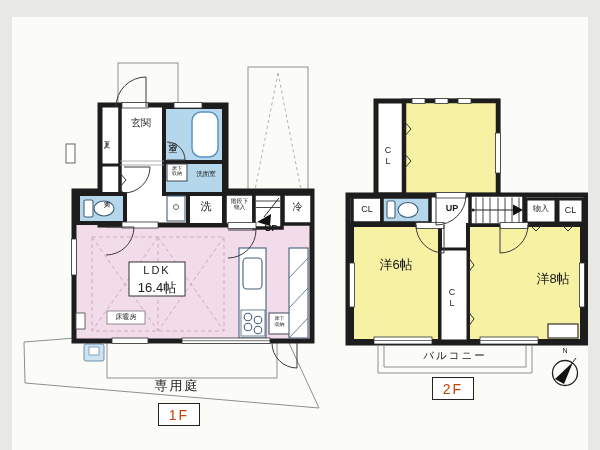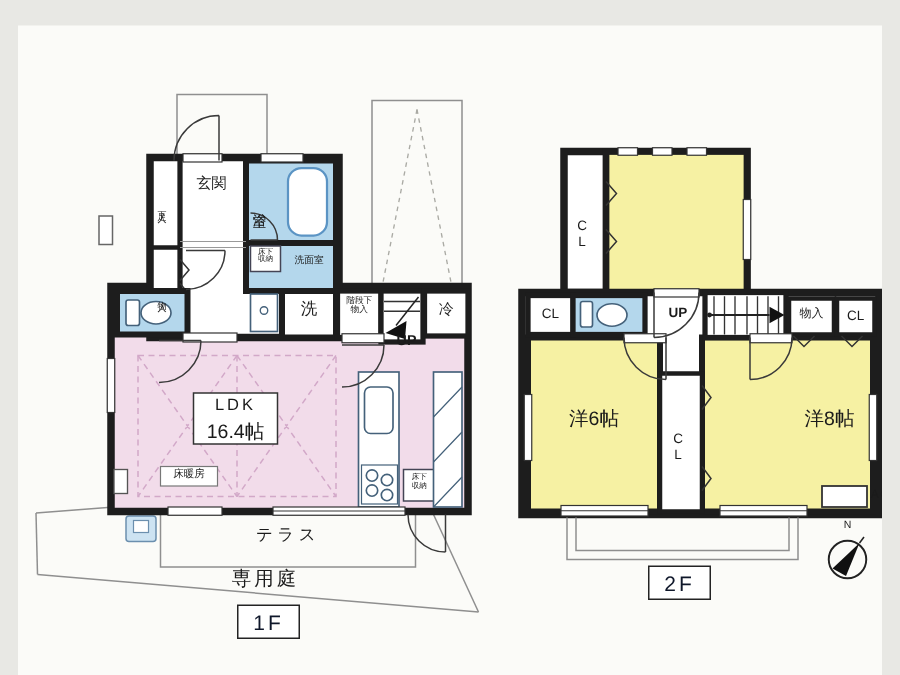--- a/index.html
+++ b/index.html
@@ -14,21 +14,21 @@
     white-space:nowrap;pointer-events:none;
   }
   .vert{
     writing-mode:vertical-rl;text-orientation:upright;
     white-space:normal;letter-spacing:1px;line-height:1;
   }
   .two{white-space:normal;}
   .tagbox{
     position:absolute;border:1.6px solid #232323;background:#fff;
     display:flex;align-items:center;justify-content:center;
-    font-size:14px;letter-spacing:2px;color:#0f172a;
+    font-size:14px;letter-spacing:2px;color:#c2410c;
   }
   
   .wall{stroke:var(--wall,#1d1d1d);}
   .door{fill:none;stroke:#3a3a3a;stroke-width:1;}
   .fix{fill:#ffffff;stroke:#44617a;stroke-width:1.1;}
   .thinline{stroke:#8f8f8f;stroke-width:1;fill:none;}
   .dash{stroke:#aaaaa4;stroke-width:0.9;fill:none;stroke-dasharray:3 3;}
   .win{fill:#ffffff;stroke:#333;stroke-width:0.8;}
   .heat{fill:none;stroke:#d2a8c8;stroke-width:1;stroke-dasharray:4 3;}
   .fold{fill:none;stroke:#333;stroke-width:1;}
@@ -234,29 +234,29 @@
 <div class="lbl two" style="left:155px;top:148.5px;width:20px;font-size:5px;"><span>床下</span><br><span>収納</span></div>
 <div class="lbl" style="left:176px;top:153px;width:36px;font-size:6.5px;">洗面室</div>
 <div class="lbl" style="left:176px;top:183px;width:36px;font-size:11px;">洗</div>
 <div class="lbl two" style="left:213px;top:181px;width:29px;font-size:5.8px;"><span>階段下</span><br><span>物入</span></div>
 <div class="lbl" style="left:271px;top:184px;width:29px;font-size:10px;">冷</div>
 <div class="lbl" style="left:246px;top:206px;width:26px;font-size:9.5px;font-weight:bold;">UP</div>
 <div class="lbl" style="left:117px;top:247px;width:56px;font-size:11px;letter-spacing:2px;">LDK</div>
 <div class="lbl" style="left:117px;top:264px;width:56px;font-size:13px;">16.4帖</div>
 <div class="lbl" style="left:95px;top:296px;width:38px;font-size:7px;">床暖房</div>
 <div class="lbl two" style="left:257px;top:299px;width:21px;font-size:5px;"><span>床下</span><br><span>収納</span></div>
-<div class="lbl" style="left:95px;top:334px;width:170px;font-size:11px;letter-spacing:3px;">テラス</div>
 <div class="lbl" style="left:120px;top:362px;width:90px;font-size:13px;letter-spacing:2px;">専用庭</div>
 <div class="tagbox" style="left:146px;top:386px;width:40px;height:21px;">1F</div>
 
 <div class="lbl vert" style="left:371px;top:114px;height:50px;font-size:9px;">CL</div>
 <div class="lbl" style="left:340px;top:187px;width:30px;font-size:9px;">CL</div>
 <div class="lbl" style="left:424px;top:186px;width:32px;font-size:9px;font-weight:bold;">UP</div>
 <div class="lbl" style="left:514px;top:188px;width:30px;font-size:8px;">物入</div>
 <div class="lbl" style="left:546px;top:188px;width:25px;font-size:9px;">CL</div>
-<div class="lbl" style="left:342px;top:255px;width:84px;font-size:13px;">洋6帖</div>
+<div class="lbl" style="left:342px;top:241px;width:84px;font-size:13px;">洋6帖</div>
 <div class="lbl vert" style="left:435px;top:258px;height:46px;font-size:9px;">CL</div>
 <div class="lbl" style="left:458px;top:255px;width:110px;font-size:13px;padding-left:28px;">洋8帖</div>
 <div class="lbl" style="left:536px;top:309px;width:30px;font-size:8px;letter-spacing:1px;padding-left:24px;">AC</div>
+<div class="lbl" style="left:366px;top:333px;width:154px;font-size:10.5px;letter-spacing:2px;">バルコニー</div>
 <div class="lbl" style="left:546px;top:330px;width:14px;font-size:7px;">N</div>
 <div class="tagbox" style="left:420px;top:360px;width:40px;height:21px;">2F</div>
 
 </div>
 
 </body></html>

